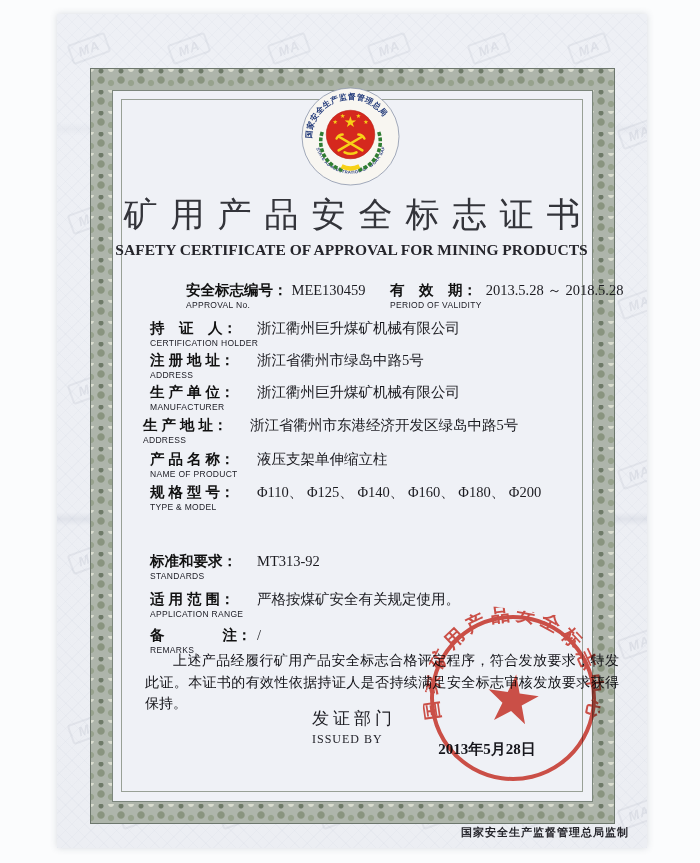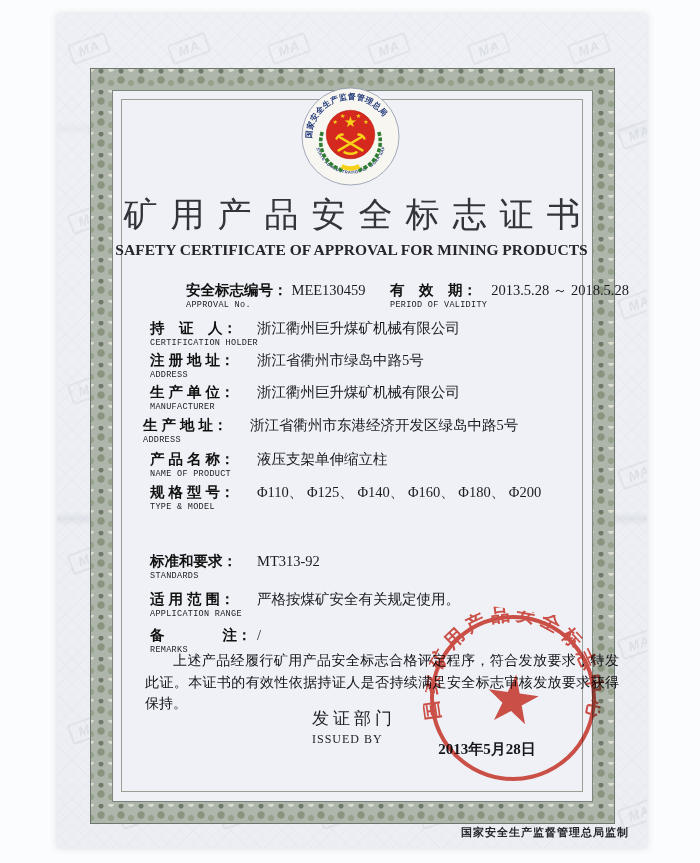--- a/index.html
+++ b/index.html
@@ -75,21 +75,21 @@
   }
   .title-en{
     position:absolute;left:33px;top:227px;width:523px;text-align:center;
     font-family:"Liberation Serif","DejaVu Serif",serif;font-weight:bold;
     font-size:15.5px;color:#26262c;white-space:nowrap;
   }
   
   .frow{position:absolute;display:flex;align-items:flex-start;white-space:nowrap;}
   .flabel{display:flex;flex-direction:column;flex:0 0 auto;}
   .flabel .cn{font-weight:bold;font-size:14.5px;line-height:19px;color:#111;}
-  .flabel .en{font-family:Liberation Mono, monospace;font-size:8.5px;line-height:10px;letter-spacing:.3px;color:#202028;}
+  .flabel .en{font-family:Liberation Sans, sans-serif;font-size:8.5px;line-height:10px;letter-spacing:.3px;color:#202028;}
   .fvalue{
     font-family:"Liberation Serif","DejaVu Serif",serif;
     font-size:14.5px;line-height:19px;color:var(--ink);margin-left:4px;
   }
   
   .statement{
     position:absolute;left:88px;top:636px;width:474px;
     font-family:"Liberation Serif","DejaVu Serif",serif;
     font-size:14px;line-height:21.5px;text-indent:2em;color:#141419;
     text-align:justify;

